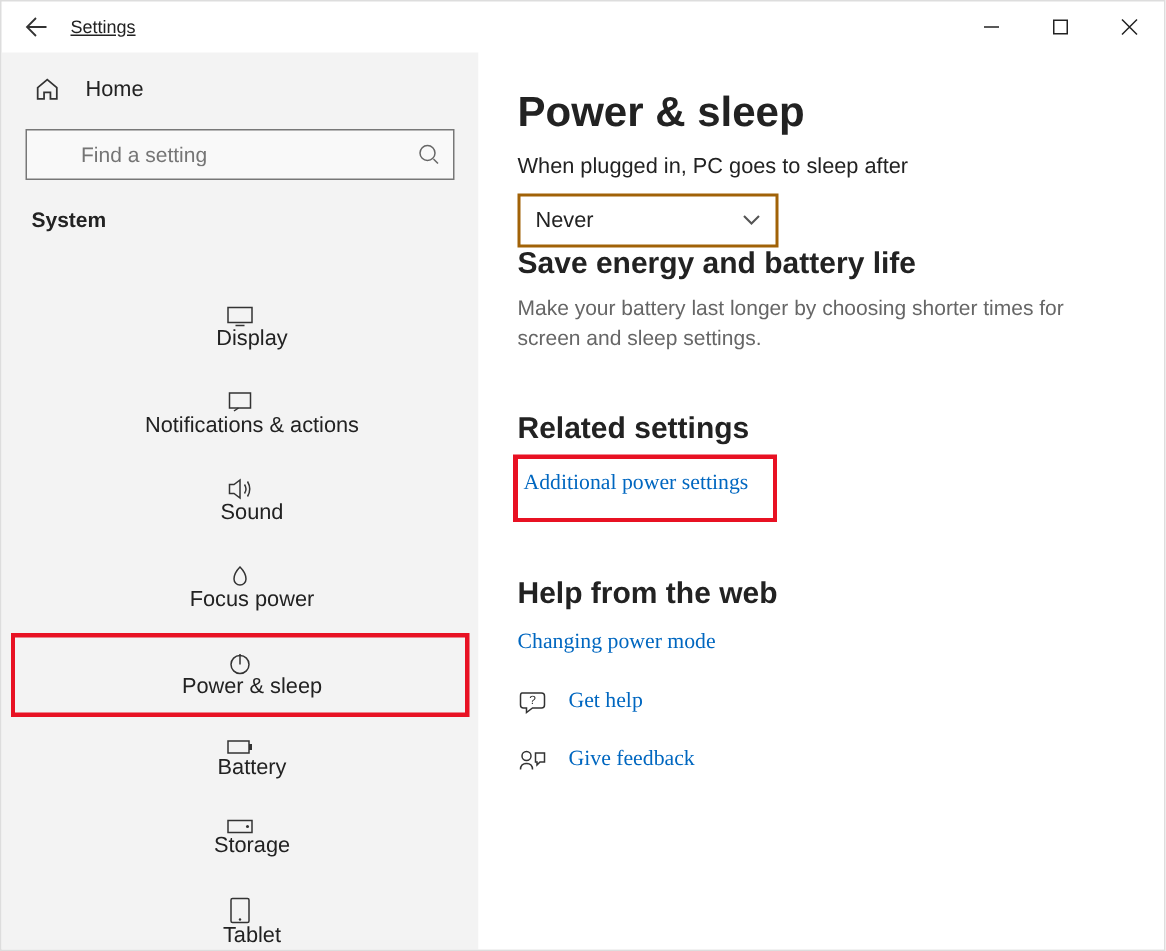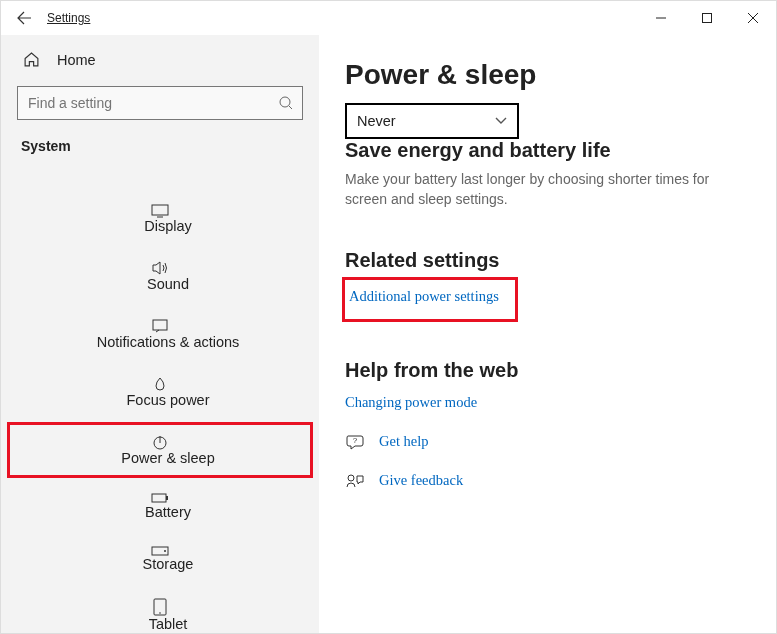--- a/index.html
+++ b/index.html
@@ -7,32 +7,32 @@
     .titlebar { height: 34px; display: flex; align-items: center; }
     .titlebar-back { width: 46px; height: 100%; display: flex; align-items: center; justify-content: center; color: #333; }
     .titlebar-title { font-size: 12px; color: #222; text-decoration: underline; }
     .titlebar-controls { margin-left: auto; display: flex; height: 100%; }
     .tc-btn { width: 46px; height: 100%; display: flex; align-items: center; justify-content: center; color: #222; font-size: 14px; }
     .app { display: flex; height: calc(100% - 34px); }
     .sidebar { width: 318px; background: #f3f3f3; padding: 0 6px; }
     .side-home { display: flex; align-items: center; padding: 10px 14px 10px 14px; margin-top: 6px; margin-bottom: 8px;}
     .side-home .ico { width: 20px; display: flex; justify-content: center; color: #333; }
     .side-home .lbl { margin-left: 16px; font-size: 14.5px; color: #222; }
-    .search-wrap { margin: 0 10px 14px 10px; border: 1px solid #777; background: #f9f9f9; height: 34px; display: flex; align-items: center; position: relative;}
+    .search-wrap { margin: 0 10px 14px 10px; border: 1px solid #777; background: #f9f9f9; height: 34px; display: flex; align-items: center; position: relative; padding-left: 26px;}
     .search-wrap input { border: none; background: transparent; width: 100%; height: 100%; padding: 0 34px 0 10px; font-size: 14px; color: #666; outline: none; }
     .search-wrap .s-ico { position: absolute; right: 8px; top: 50%; transform: translateY(-50%); color: #666; }
     .side-section { font-size: 14px; font-weight: 600; color: #222; padding: 4px 14px 12px; }
     .side-item { display: flex; align-items: center; padding: 12px 14px; margin: 2px 0; cursor: default; flex-direction: column; }
     .side-item .ico { width: 20px; display: flex; justify-content: center; align-items: center; color: #333; flex-shrink: 0; }
     .side-item .lbl { margin-left: 16px; font-size: 14.5px; color: #222; }
     .side-item.highlight { box-shadow: 0 0 0 3px #e81123 inset; }
     .main { flex: 1; padding: 24px 26px 0 26px; overflow: hidden; background: #fff;}
     .h1 { font-size: 28px; font-weight: 600; color: #222; margin-bottom: 12px; }
     .sub-lbl { font-size: 14.5px; color: #222; margin-bottom: 10px; }
-    .select-box { border: 2px solid #000000; width: 174px; height: 36px; display: flex; align-items: center; padding: 0 10px; justify-content: space-between; font-size: 14.5px; color: #222;}
+    .select-box { border: 2px solid #a16207; width: 174px; height: 36px; display: flex; align-items: center; padding: 0 10px; justify-content: space-between; font-size: 14.5px; color: #222;}
     .select-box .chev { color: #555; }
     .h2 { font-size: 20px; font-weight: 600; color: #222; margin-bottom: 8px; }
     .body-text { font-size: 14px; color: #666; line-height: 1.4; max-width: 380px; }
     .h3 { font-size: 20px; font-weight: 600; color: #222; margin-top: 40px; margin-bottom: 8px; }
     .link-row { position: relative; }
     .link { font-size: 14.5px; color: #0067c0; display: inline-block; padding: 4px 0; font-family: Liberation Serif, serif; }
     .link-highlight { box-shadow: 0 0 0 3px #e81123; display: inline-block; padding: 4px 16px 10px 4px; }
     .help-row { display: flex; align-items: center; margin-top: 14px; }
     .help-row .ico { width: 20px; display: flex; justify-content: center; color: #333; margin-right: 14px;}
     svg { display: block; }
@@ -95,35 +95,35 @@
       <span class="ico">
           <svg width="18" height="14" viewBox="0 0 18 14">
             <rect x="1" y="1" width="16" height="10" stroke="#333" fill="none"></rect>
             <path d="M6 13 H12" stroke="#333"></path>
           </svg>
         </span>
       <span class="lbl">Display</span>
     </div>
     <div class="side-item">
       <span class="ico">
+          <svg width="16" height="16" viewBox="0 0 16 16">
+            <rect x="1" y="2" width="14" height="10" stroke="#333" fill="none"></rect>
+            <path d="M4 14 L7 12" stroke="#333"></path>
+          </svg>
+        </span>
+      <span class="lbl">Notifications &amp; actions</span>
+    </div>
+    <div class="side-item">
+      <span class="ico">
           <svg width="18" height="16" viewBox="0 0 18 16">
             <path d="M2 5 L5 5 L9 2 L9 14 L5 11 L2 11 Z" stroke="#333" fill="none"></path>
             <path d="M12 5 Q14 8 12 11 M14 3 Q17 8 14 13" stroke="#333" fill="none"></path>
           </svg>
         </span>
       <span class="lbl">Sound</span>
-    </div>
-    <div class="side-item">
-      <span class="ico">
-          <svg width="16" height="16" viewBox="0 0 16 16">
-            <rect x="1" y="2" width="14" height="10" stroke="#333" fill="none"></rect>
-            <path d="M4 14 L7 12" stroke="#333"></path>
-          </svg>
-        </span>
-      <span class="lbl">Notifications &amp; actions</span>
     </div>
     <div class="side-item">
       <span class="ico">
           <svg width="16" height="16" viewBox="0 0 16 16">
             <path d="M8 2 Q4 6 4 10 A4 4 0 0 0 12 10 Q12 6 8 2 Z" stroke="#333" fill="none"></path>
           </svg>
         </span>
       <span class="lbl">Focus power</span>
     </div>
     <div class="side-item highlight">
@@ -169,20 +169,21 @@
             <rect x="10" y="1" width="7" height="5" stroke="#333" fill="none"></rect>
             <rect x="10" y="8" width="7" height="5" stroke="#333" fill="none"></rect>
           </svg>
         </span>
       <span class="lbl">Multitasking</span>
     </div>
   </div>
 
   <div class="main">
     <div class="h1">Power &amp; sleep</div>
+    <div class="sub-lbl">When plugged in, PC goes to sleep after</div>
     <div class="select-box">
       <span>Never</span>
       <span class="chev">
         <svg width="12" height="8" viewBox="0 0 12 8">
             <path d="M1 1 L6 6 L11 1" stroke="#555" stroke-width="1.4" fill="none"></path>
           </svg>
       </span>
     </div>
 
     <div class="h2">Save energy and battery life</div>

